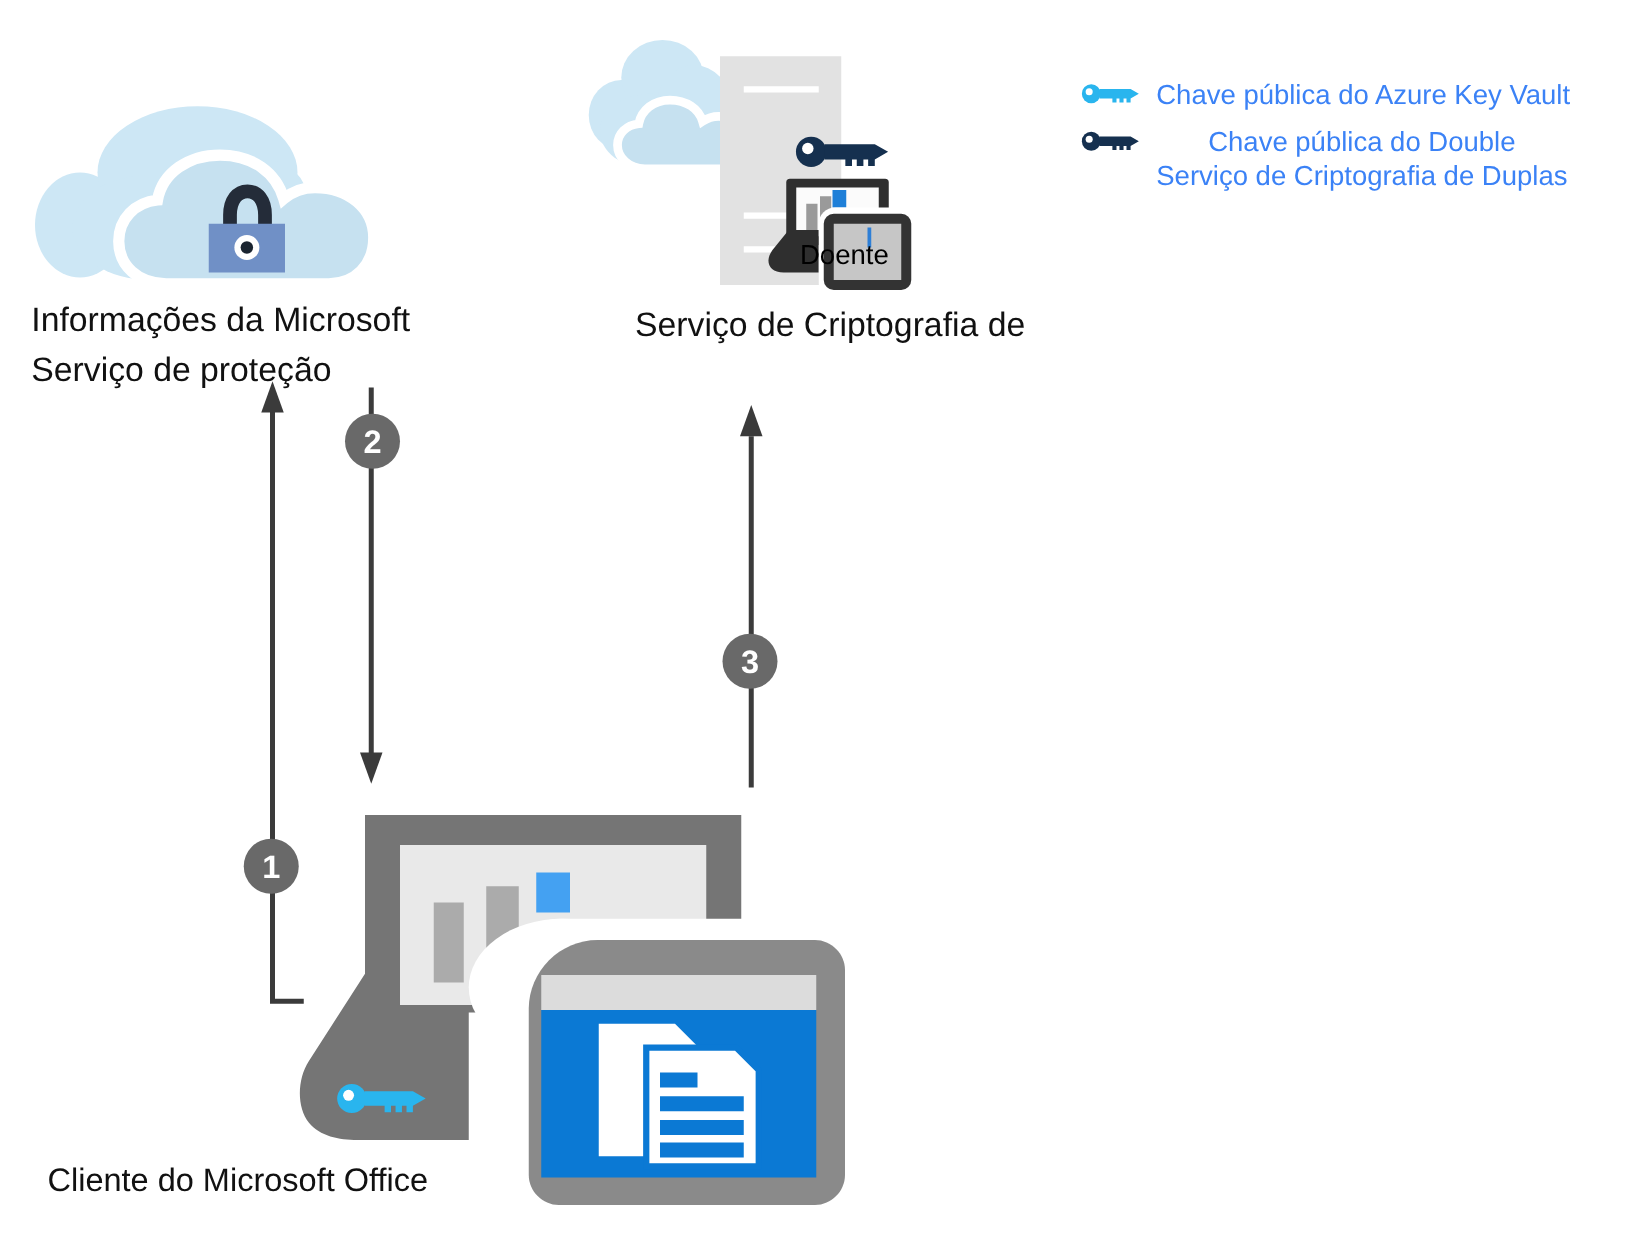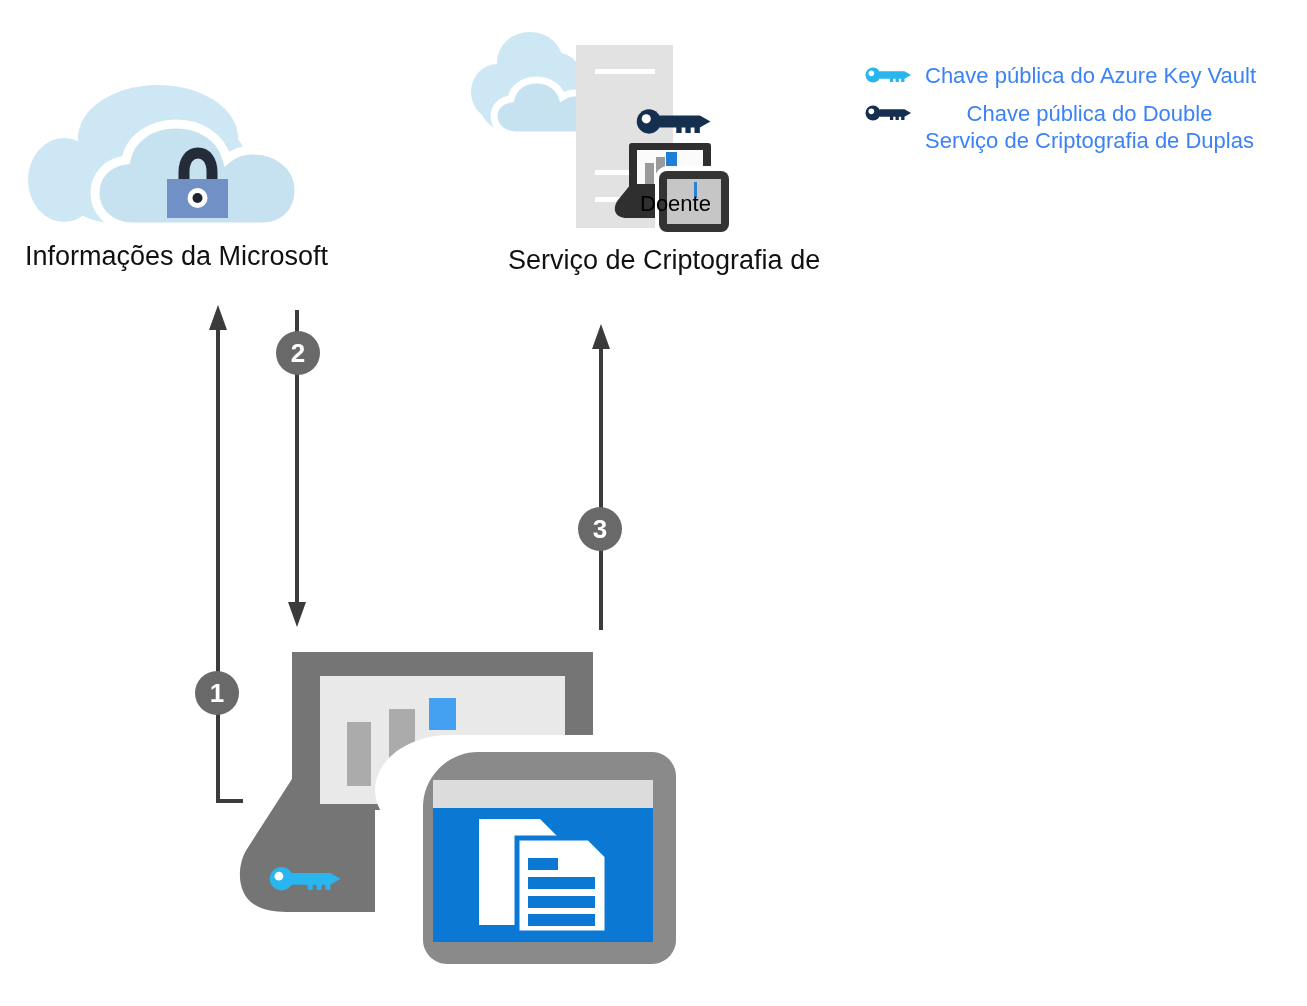--- a/index.html
+++ b/index.html
@@ -157,28 +157,30 @@
           <rect x="528" y="877" width="67" height="12" fill="#0B79D4"></rect>
           <rect x="528" y="896" width="67" height="12" fill="#0B79D4"></rect>
           <rect x="528" y="914" width="67" height="12" fill="#0B79D4"></rect>
         </g>
       </g>
     </g>
   </svg>
 
   <div class="label" style="left:25px;top:236px;">
     <div>Informações da Microsoft</div>
+    <div>Serviço de proteção</div>
   </div>
 
   <div class="label" style="left:481px;top:240px;margin-left:27px;">
     <div>Serviço de Criptografia de</div>
   </div>
 
   <div class="tenant-label" style="left:640px;top:192px;">Doente</div>
 
+  <div class="label" style="left:38px;top:928px;line-height:32px;font-size:26px;">Cliente do Microsoft Office</div>
 
   <div>
     <div class="legend-row" style="left:865px;top:62px;">
       <svg class="legend-key" style="left:0;top:2px;" viewBox="0 0 100 46">
         <circle cx="17" cy="23" r="16" fill="#29B5EE"></circle>
         <path d="M31 15 L84 15 L98 23 L84 31 L84 38 L77 38 L77 31 L72 31 L72 38 L65 38 L65 31 L60 31 L60 38 L53 38 L53 31 L31 31 Z" fill="#29B5EE"></path>
         <circle cx="13.5" cy="19.5" r="6" fill="#ffffff"></circle>
       </svg>
       <div class="label-small" style="left:60px;top:0;">Chave pública do Azure Key Vault</div>
     </div>

